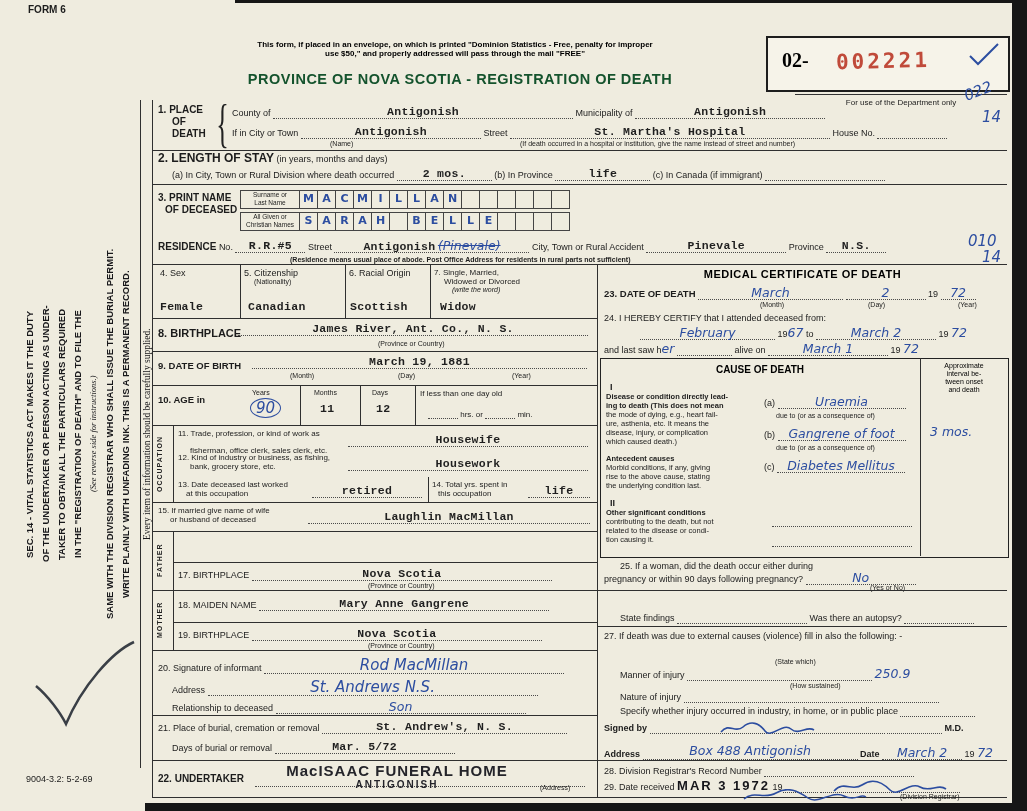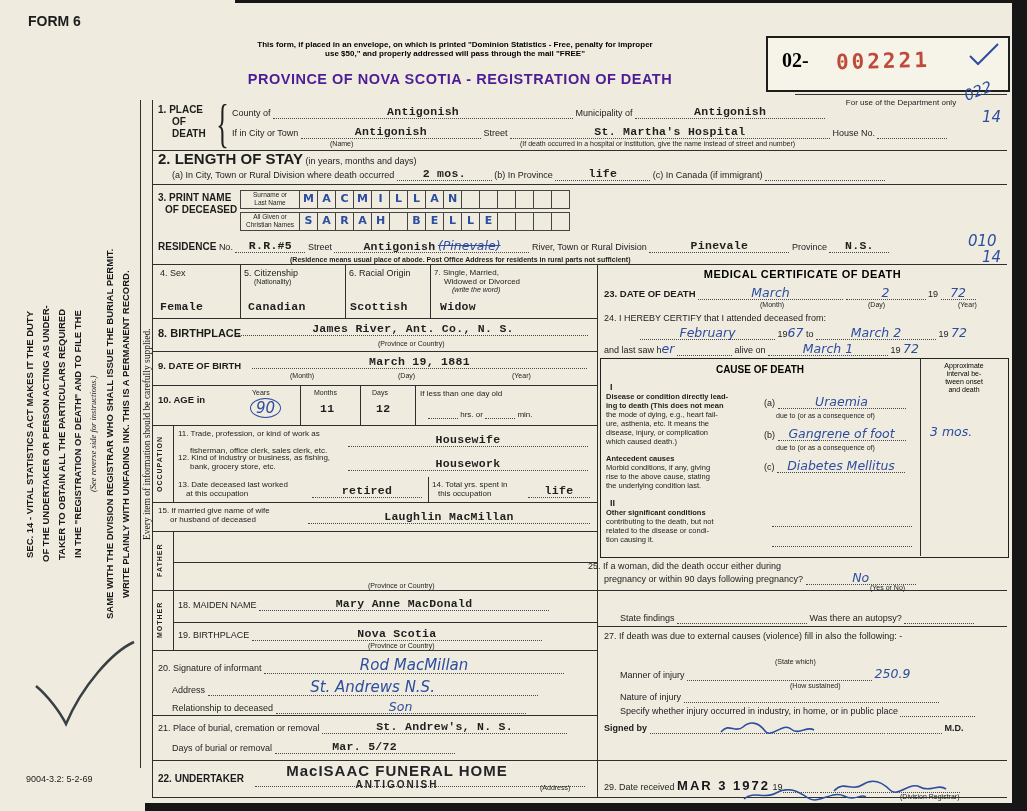--- a/index.html
+++ b/index.html
@@ -35,33 +35,33 @@
 </style>
 </head>
 <body>
 
 <div id="page">
 
   <div class="abs" style="left:1012px;top:0;width:15px;height:811px;background:#161616"></div>
   <div class="abs" style="left:145px;top:803px;width:882px;height:8px;background:#161616"></div>
   <div class="abs" style="left:235px;top:0;width:777px;height:3px;background:#161616"></div>
 
-  <div class="ln b" style="left:28px;top:16px;font-size:14px">FORM 6</div>
+  <div class="ln b" style="left:28px;top:4px;font-size:10px">FORM 6</div>
   <div class="abs" style="left:200px;top:40px;width:510px;text-align:center">
     <div class="s8 b">This form, if placed in an envelope, on which is printed "Dominion Statistics - Free, penalty for improper</div>
     <div class="s8 b">use $50," and properly addressed will pass through the mail "FREE"</div>
   </div>
   <div class="abs" style="left:766px;top:36px;width:240px;height:52px;border:2px solid #1d1d1d;background:#f6f3e9">
     <span class="abs" style="left:14px;top:11px;font-size:20px;font-weight:bold;font-family:'Liberation Serif',serif">02-</span>
     <span class="abs stamp-red" style="left:68px;top:11px">002221</span>
     <svg class="abs" style="left:198px;top:2px" width="36" height="30">
         <path d="M4 16 L12 24 L32 4" stroke="#2c4da0" stroke-width="2" fill="none"></path>
       </svg>
   </div>
-  <div class="abs b" style="left:200px;top:71px;width:520px;text-align:center;font-size:14.5px;letter-spacing:.5px;color:#4c1d95">PROVINCE OF NOVA SCOTIA - REGISTRATION OF DEATH</div>
+  <div class="abs b" style="left:200px;top:71px;width:520px;text-align:center;font-size:14.5px;letter-spacing:.5px;color:#14532d">PROVINCE OF NOVA SCOTIA - REGISTRATION OF DEATH</div>
   <div class="ln" style="left:795px;top:94px;width:212px;border-top:1px solid #333;padding-top:2px;font-size:8px;text-align:center">For use of the Department only</div>
   <div class="ln hand hand-lg" style="left:964px;top:86px;transform:rotate(-22deg)">022</div>
   <div class="ln hand hand-lg" style="left:982px;top:112px">14</div>
 
   <div class="abs" style="left:24px;top:102px;height:664px;display:flex;gap:3px">
     <div class="scol">SEC. 14 - VITAL STATISTICS ACT MAKES IT THE DUTY</div>
     <div class="scol">OF THE UNDERTAKER OR PERSON ACTING AS UNDER-</div>
     <div class="scol">TAKER TO OBTAIN ALL THE PARTICULARS REQUIRED</div>
     <div class="scol">IN THE "REGISTRATION OF DEATH" AND TO FILE THE</div>
     <div class="scol itl">(See reverse side for instructions.)</div>
@@ -92,21 +92,21 @@
     <span>Street</span>
     <span class="fl" style="width:320px"><span class="type">St. Martha's Hospital</span></span>
     <span>House No.</span>
     <span class="fl" style="width:70px"></span>
   </div>
   <div class="ln s7" style="left:330px;top:140px">(Name)</div>
   <div class="ln s7" style="left:520px;top:140px">(If death occurred in a hospital or institution, give the name instead of street and number)</div>
 
   <div class="hl" style="left:152px;top:150px;width:855px"></div>
 
-  <div class="ln" style="left:158px;top:153px"><span class="b" style="font-size:15px">2. LENGTH OF STAY</span> <span>(in years, months and days)</span></div>
+  <div class="ln" style="left:158px;top:153px"><span class="b" style="font-size:12px">2. LENGTH OF STAY</span> <span>(in years, months and days)</span></div>
   <div class="ln" style="left:172px;top:168px">
     <span>(a) In City, Town or Rural Division where death occurred</span>
     <span class="fl" style="width:95px"><span class="type">2 mos.</span></span>
     <span>(b) In Province</span>
     <span class="fl" style="width:95px"><span class="type">life</span></span>
     <span>(c) In Canada (if immigrant)</span>
     <span class="fl" style="width:120px"></span>
   </div>
 
   <div class="hl" style="left:152px;top:184px;width:855px"></div>
@@ -155,21 +155,21 @@
       <span class="lbox"></span>
       <span class="lbox"></span>
     </div>
 
   <div class="ln" style="left:158px;top:240px">
     <span class="b" style="font-size:10px">RESIDENCE</span>
     <span>No.</span>
     <span class="fl" style="width:70px"><span class="type">R.R.#5</span></span>
     <span>Street</span>
     <span class="fl" style="width:195px"><span class="type">Antigonish</span> <span class="hand strike">(Pinevale)</span></span>
-    <span>River, Town or Rural Division</span>
+    <span>City, Town or Rural Accident</span>
     <span class="fl" style="width:140px"><span class="type">Pinevale</span></span>
     <span>Province</span>
     <span class="fl" style="width:60px"><span class="type">N.S.</span></span>
   </div>
   <div class="ln s7 b" style="left:290px;top:256px">(Residence means usual place of abode. Post Office Address for residents in rural parts not sufficient)</div>
   <div class="ln hand hand-lg" style="left:968px;top:236px">010</div>
   <div class="ln hand hand-lg" style="left:982px;top:252px">14</div>
 
   <div class="hl" style="left:152px;top:264px;width:855px"></div>
   <div class="vl" style="left:597px;top:264px;height:533px"></div>
@@ -240,27 +240,28 @@
 
   <div class="ln s8" style="left:158px;top:506px">15. If married give name of wife</div>
   <div class="ln s8" style="left:170px;top:515px">or husband of deceased</div>
   <div class="ln" style="left:308px;top:511px"><span class="fl" style="width:282px"><span class="type">Laughlin MacMillan</span></span></div>
 
   <div class="hl" style="left:152px;top:531px;width:445px"></div>
 
   <div class="vl" style="left:173px;top:531px;height:59px"></div>
   <div class="abs vert" style="left:156px;top:533px;height:55px;width:14px">FATHER</div>
   <div class="hl" style="left:173px;top:562px;width:424px"></div>
+  <div class="ln" style="left:178px;top:568px"><span>17. BIRTHPLACE</span> <span class="fl" style="width:300px"><span class="type">Nova Scotia</span></span></div>
   <div class="ln s7" style="left:368px;top:582px">(Province or Country)</div>
 
   <div class="hl" style="left:152px;top:590px;width:445px"></div>
 
   <div class="vl" style="left:173px;top:590px;height:60px"></div>
   <div class="abs vert" style="left:156px;top:592px;height:56px;width:14px">MOTHER</div>
-  <div class="ln" style="left:178px;top:598px"><span>18. MAIDEN NAME</span> <span class="fl" style="width:290px"><span class="type">Mary Anne MacDonald</span></span></div>
+  <div class="ln" style="left:178px;top:598px"><span>18. MAIDEN NAME</span> <span class="fl" style="width:290px"><span class="type">Mary Anne Gangrene</span></span></div>
   <div class="hl" style="left:173px;top:622px;width:424px"></div>
   <div class="ln" style="left:178px;top:628px"><span>19. BIRTHPLACE</span> <span class="fl" style="width:290px"><span class="type">Nova Scotia</span></span></div>
   <div class="ln s7" style="left:368px;top:642px">(Province or Country)</div>
 
   <div class="hl" style="left:152px;top:650px;width:445px"></div>
 
   <div class="ln" style="left:158px;top:657px"><span>20. Signature of informant</span> <span class="fl" style="width:300px;height:16px;line-height:16px"><span class="hand hand-lg">Rod MacMillan</span></span></div>
   <div class="ln" style="left:172px;top:679px"><span>Address</span> <span class="fl" style="width:330px;height:16px;line-height:16px"><span class="hand hand-lg">St. Andrews N.S.</span></span></div>
   <div class="ln" style="left:172px;top:701px"><span>Relationship to deceased</span> <span class="fl" style="width:250px"><span class="hand">Son</span></span></div>
 
@@ -343,21 +344,21 @@
   <div class="ln b" style="left:610px;top:498px">II</div>
   <div class="abs s75" style="left:606px;top:508px;width:158px;line-height:9px">
     <div class="b">Other significant conditions</div>
     <div>contributing to the death, but not</div>
     <div>related to the disease or condi-</div>
     <div>tion causing it.</div>
   </div>
   <div class="ln" style="left:772px;top:514px"><span class="fl" style="width:140px"></span></div>
   <div class="ln" style="left:772px;top:534px"><span class="fl" style="width:140px"></span></div>
 
-  <div class="ln" style="left:588px;top:561px">25. If a woman, did the death occur either during</div>
+  <div class="ln" style="left:620px;top:561px">25. If a woman, did the death occur either during</div>
   <div class="ln" style="left:604px;top:572px"><span>pregnancy or within 90 days following pregnancy?</span> <span class="fl" style="width:110px"><span class="hand">No</span></span></div>
   <div class="ln s7" style="left:870px;top:584px">(Yes or No)</div>
 
   <div class="hl" style="left:597px;top:590px;width:410px"></div>
 
   <div class="ln" style="left:620px;top:611px">
     <span>State findings</span>
     <span class="fl" style="width:130px"></span>
     <span>Was there an autopsy?</span>
     <span class="fl" style="width:70px"></span>
@@ -377,23 +378,31 @@
   <div class="ln" style="left:620px;top:690px"><span>Nature of injury</span> <span class="fl" style="width:255px"></span></div>
 
   <div class="ln" style="left:604px;top:721px">
     <span class="b">Signed by</span>
     <span class="fl" style="width:235px"><svg width="100" height="14" style="display:inline-block;vertical-align:bottom">
           <path d="M4 11 C12 1,18 13,26 6 S42 2,48 10 S66 1,74 8 S90 4,97 9" stroke="#2c4da0" stroke-width="1.6" fill="none"></path>
         </svg></span>
     <span class="fl" style="width:55px"></span>
     <span class="b">M.D.</span>
   </div>
+  <div class="ln" style="left:604px;top:743px">
+    <span class="b">Address</span>
+    <span class="fl" style="width:215px;height:16px;line-height:16px"><span class="hand">Box 488  Antigonish</span></span>
+    <span class="b">Date</span>
+    <span class="fl" style="width:80px"><span class="hand">March 2</span></span>
+    <span>19</span> <span class="hand">72</span>
+  </div>
 
   <div class="hl" style="left:597px;top:760px;width:410px"></div>
 
+  <div class="ln" style="left:604px;top:764px"><span>28. Division Registrar's Record Number</span> <span class="fl" style="width:150px"></span></div>
   <div class="ln" style="left:604px;top:780px">
     <span>29. Date received</span>
     <span class="stamp-blk">MAR 3 1972</span>
     <span>19</span><span class="fl" style="width:35px"></span>
     <span class="fl" style="width:140px"><svg width="120" height="14" style="display:inline-block;vertical-align:bottom">
           <path d="M4 11 C14 0,22 12,32 5 S52 2,60 10 S80 1,90 7 S108 3,116 9" stroke="#2c4da0" stroke-width="1.6" fill="none"></path>
         </svg></span>
   </div>
   <div class="ln s7" style="left:900px;top:793px">(Division Registrar)</div>
   <svg class="abs" style="left:740px;top:789px" width="130" height="13">

